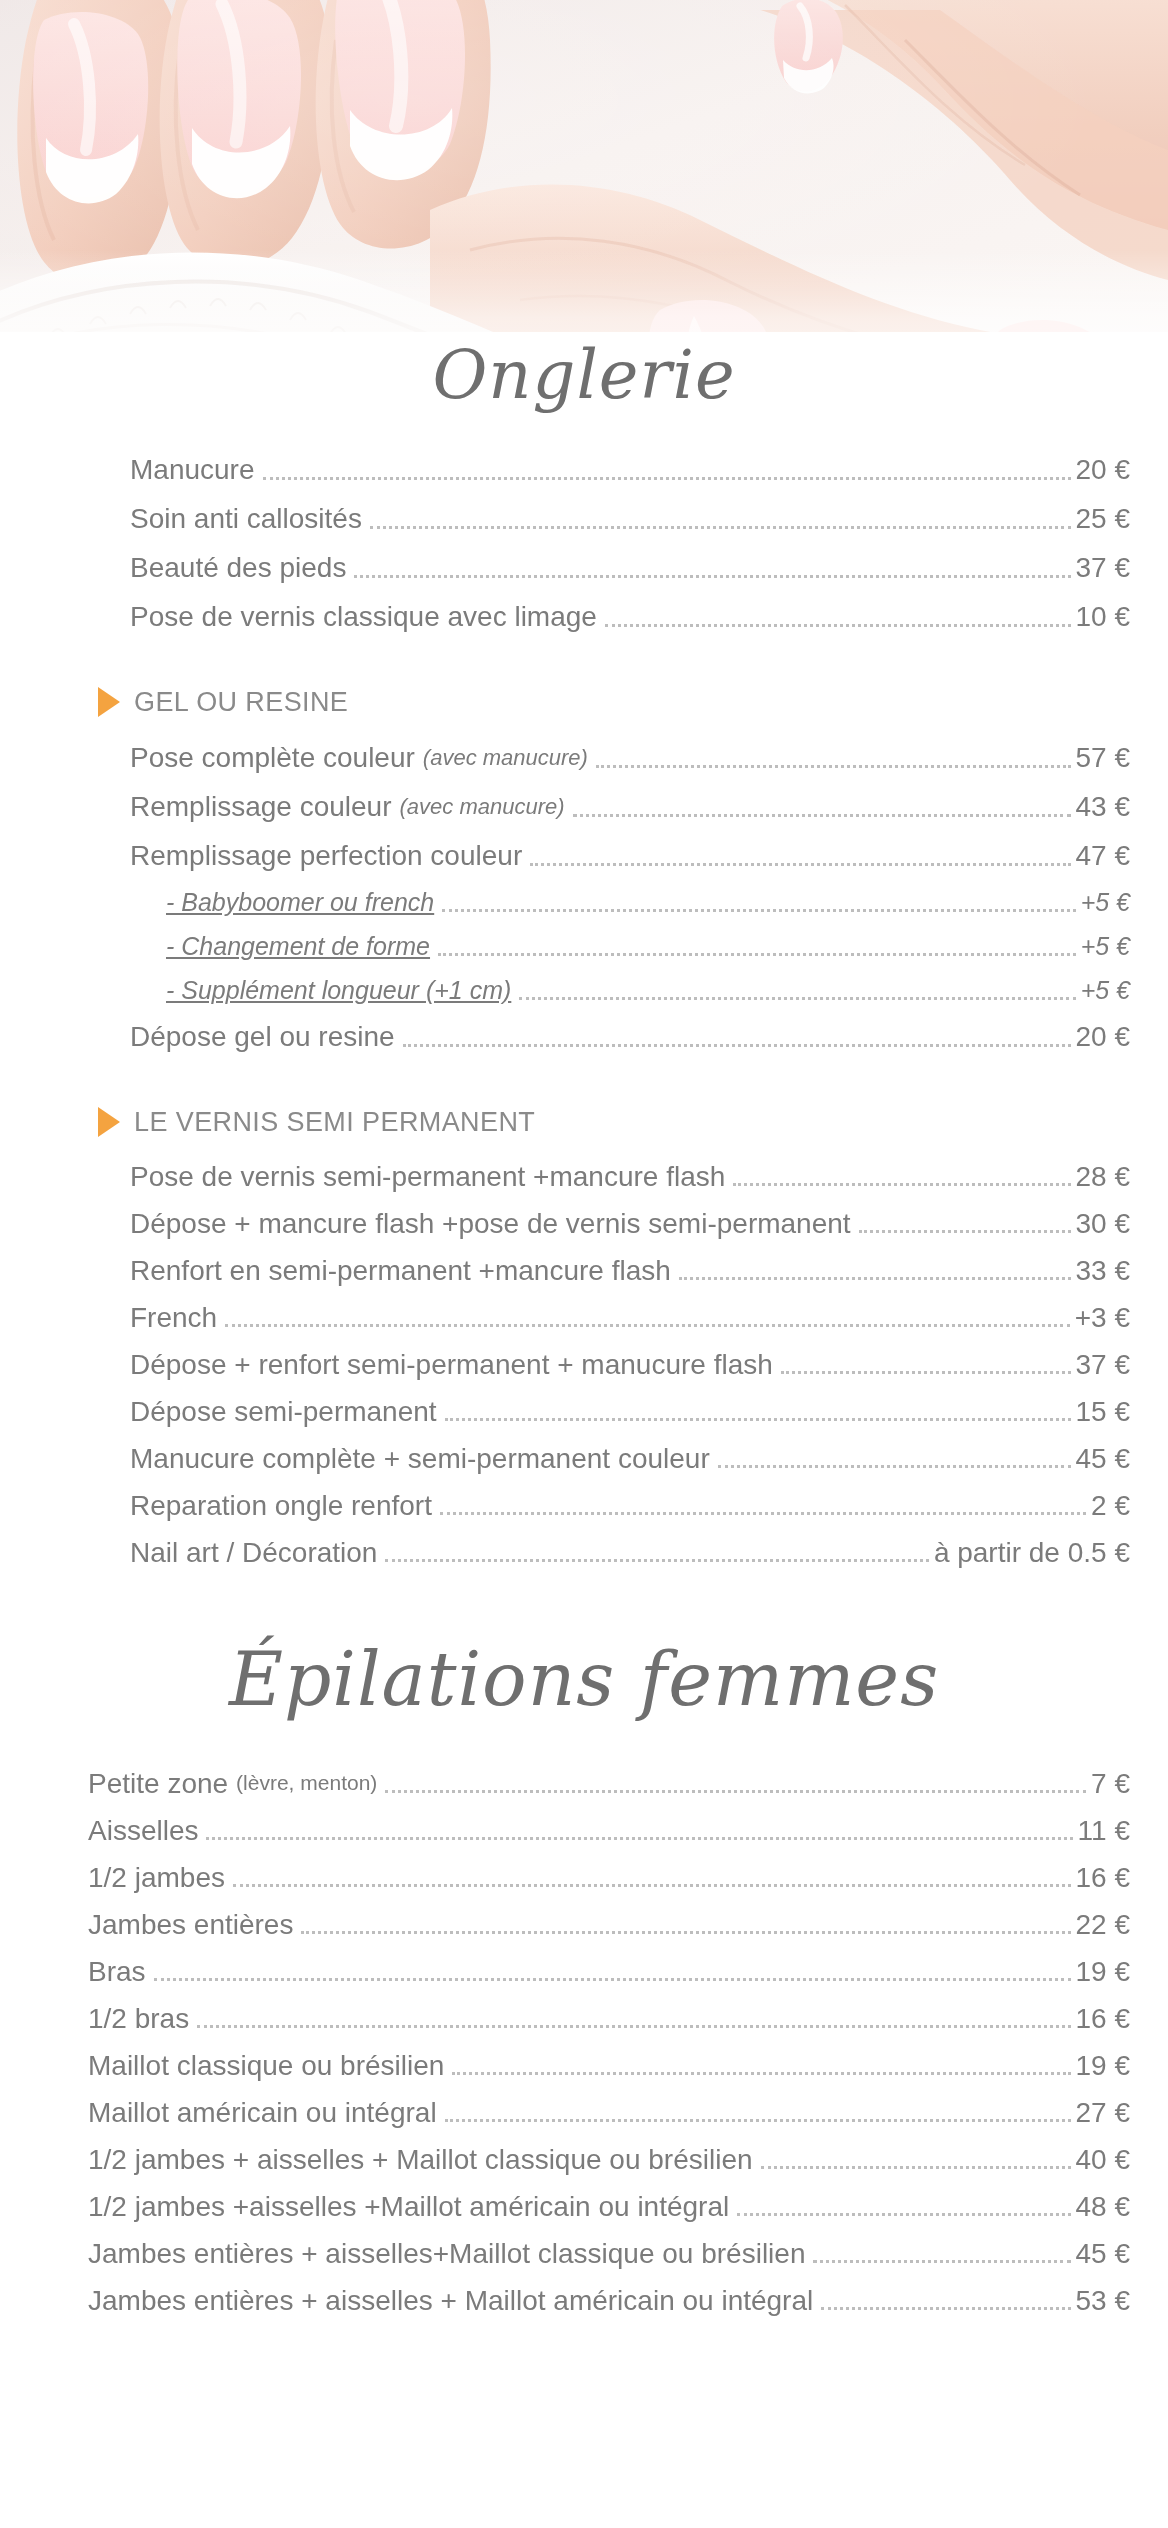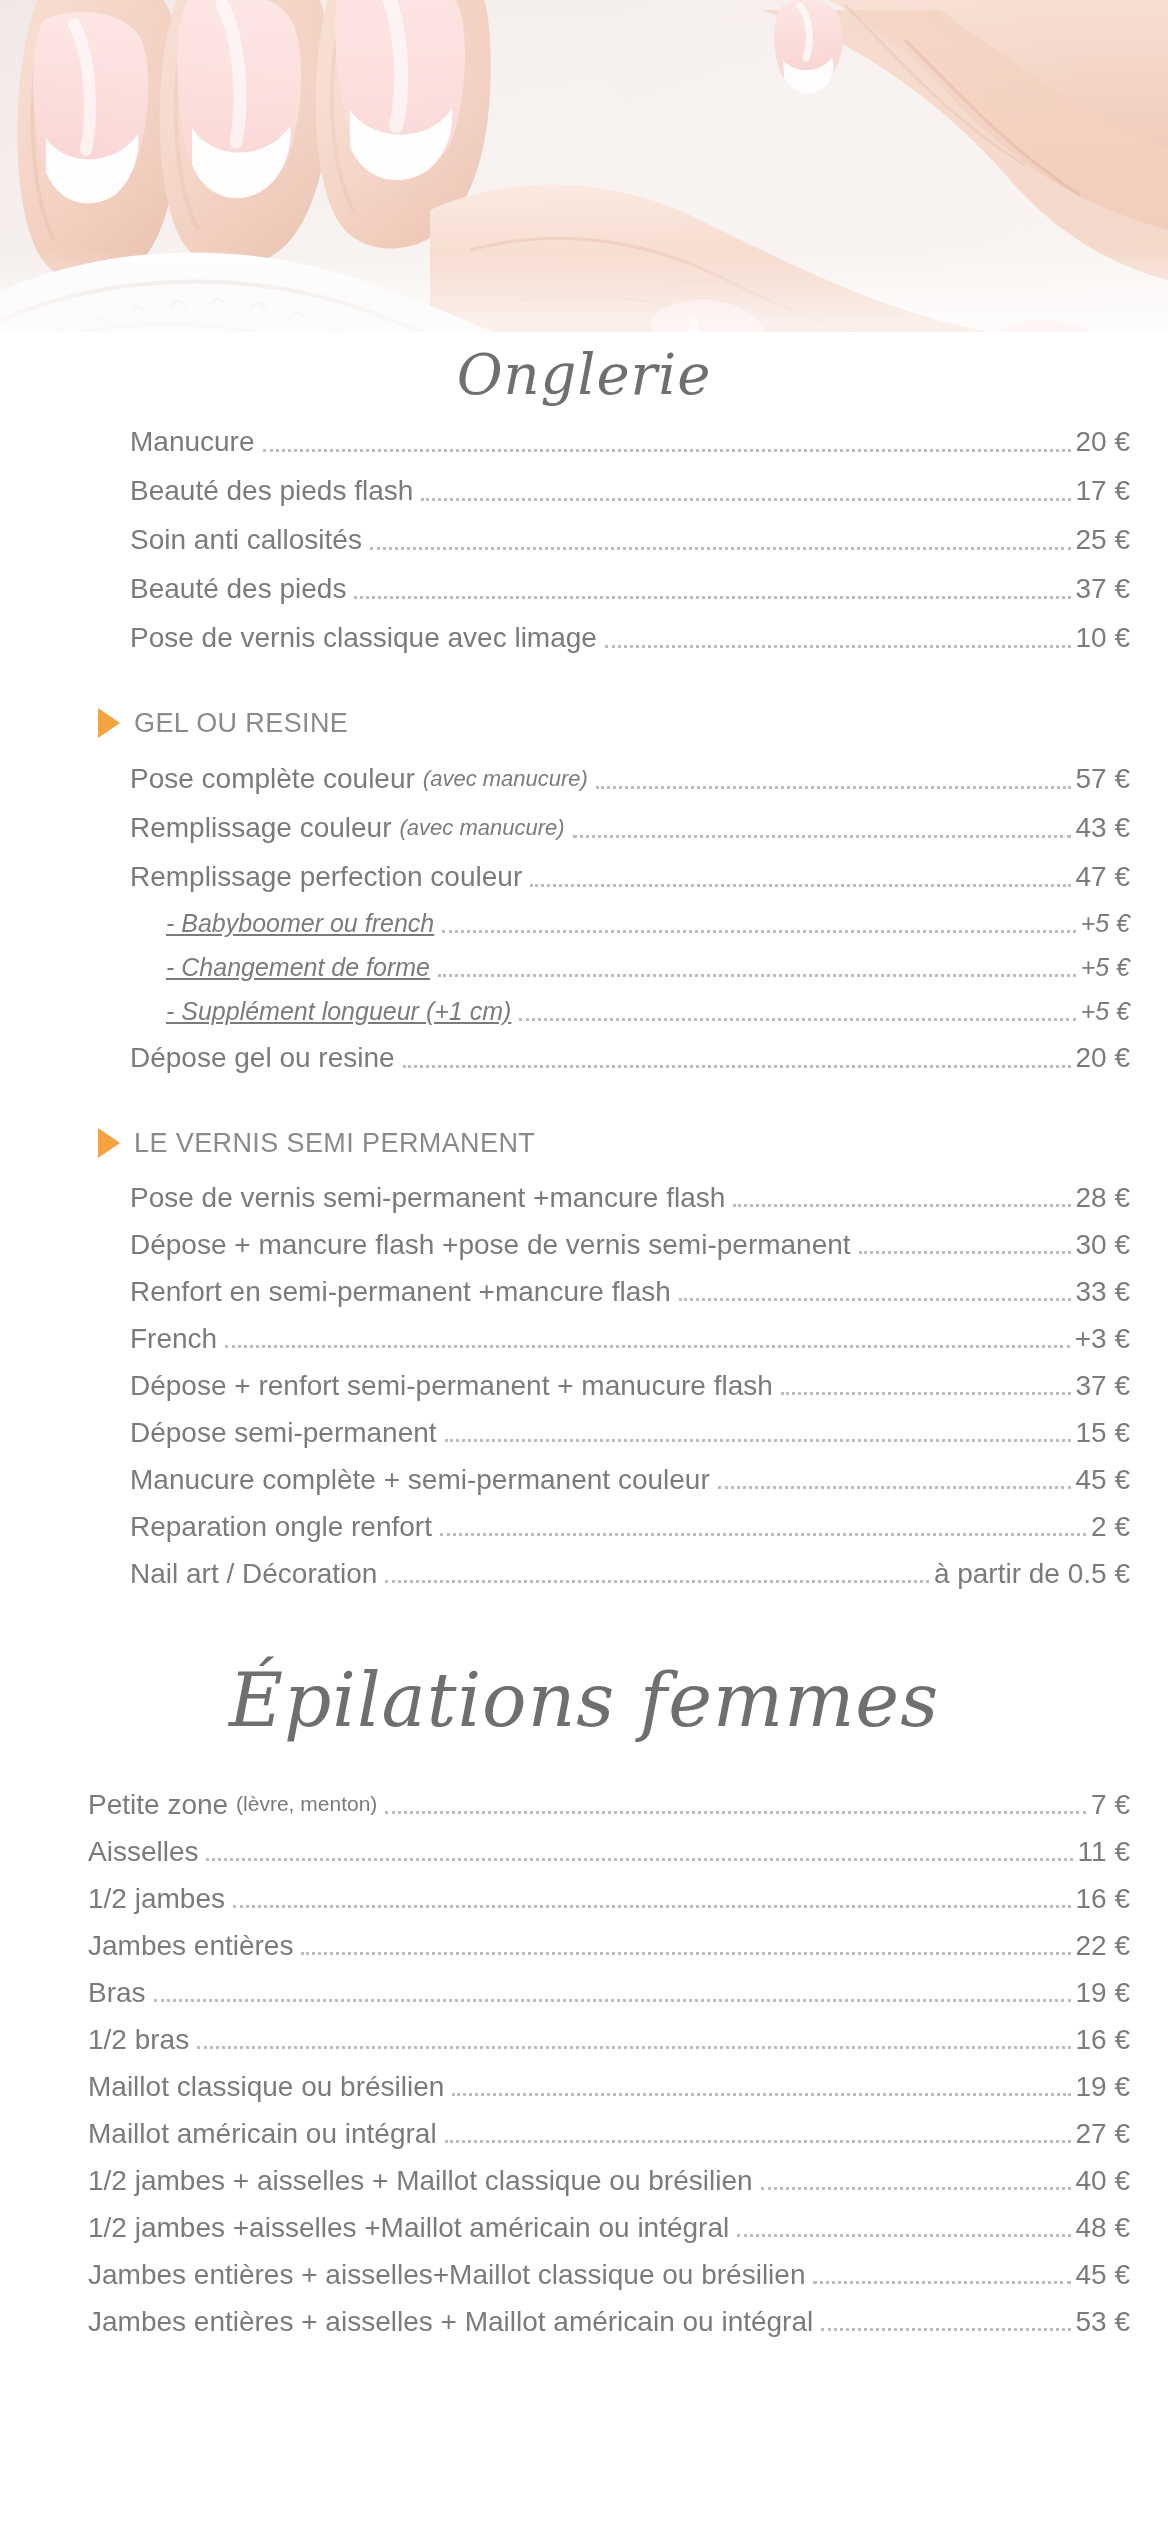--- a/index.html
+++ b/index.html
@@ -42,23 +42,24 @@
 
   .script-title {
     font-family: "DejaVu Serif", serif;
     font-style: italic;
     font-weight: 400;
     color: #6f6f6f;
     text-align: center;
     letter-spacing: 1px;
   }
   .title-onglerie {
-    font-size: 56px;
+    font-size: 67px;
     line-height: 86px;
     margin-top: -68px;
+    margin-bottom: 28px;
   }
   .title-epilations {
     font-size: 74px;
     line-height: 92px;
     margin-top: 58px;
     margin-bottom: 34px;
   }
 
   .section { padding: 0 38px 0 130px; }
   .section.indent-less { padding-left: 88px; }
@@ -258,25 +259,20 @@
 
   <div class="section">
 
     <div>
       <div class="row">
         <span class="lbl">Manucure</span>
         <span class="dots"></span>
         <span class="val">20 €</span>
       </div>
       <div class="row">
-        <span class="lbl">Beauté des pieds flash</span>
-        <span class="dots"></span>
-        <span class="val">17 €</span>
-      </div>
-      <div class="row">
         <span class="lbl">Soin anti callosités</span>
         <span class="dots"></span>
         <span class="val">25 €</span>
       </div>
       <div class="row">
         <span class="lbl">Beauté des pieds</span>
         <span class="dots"></span>
         <span class="val">37 €</span>
       </div>
       <div class="row">

